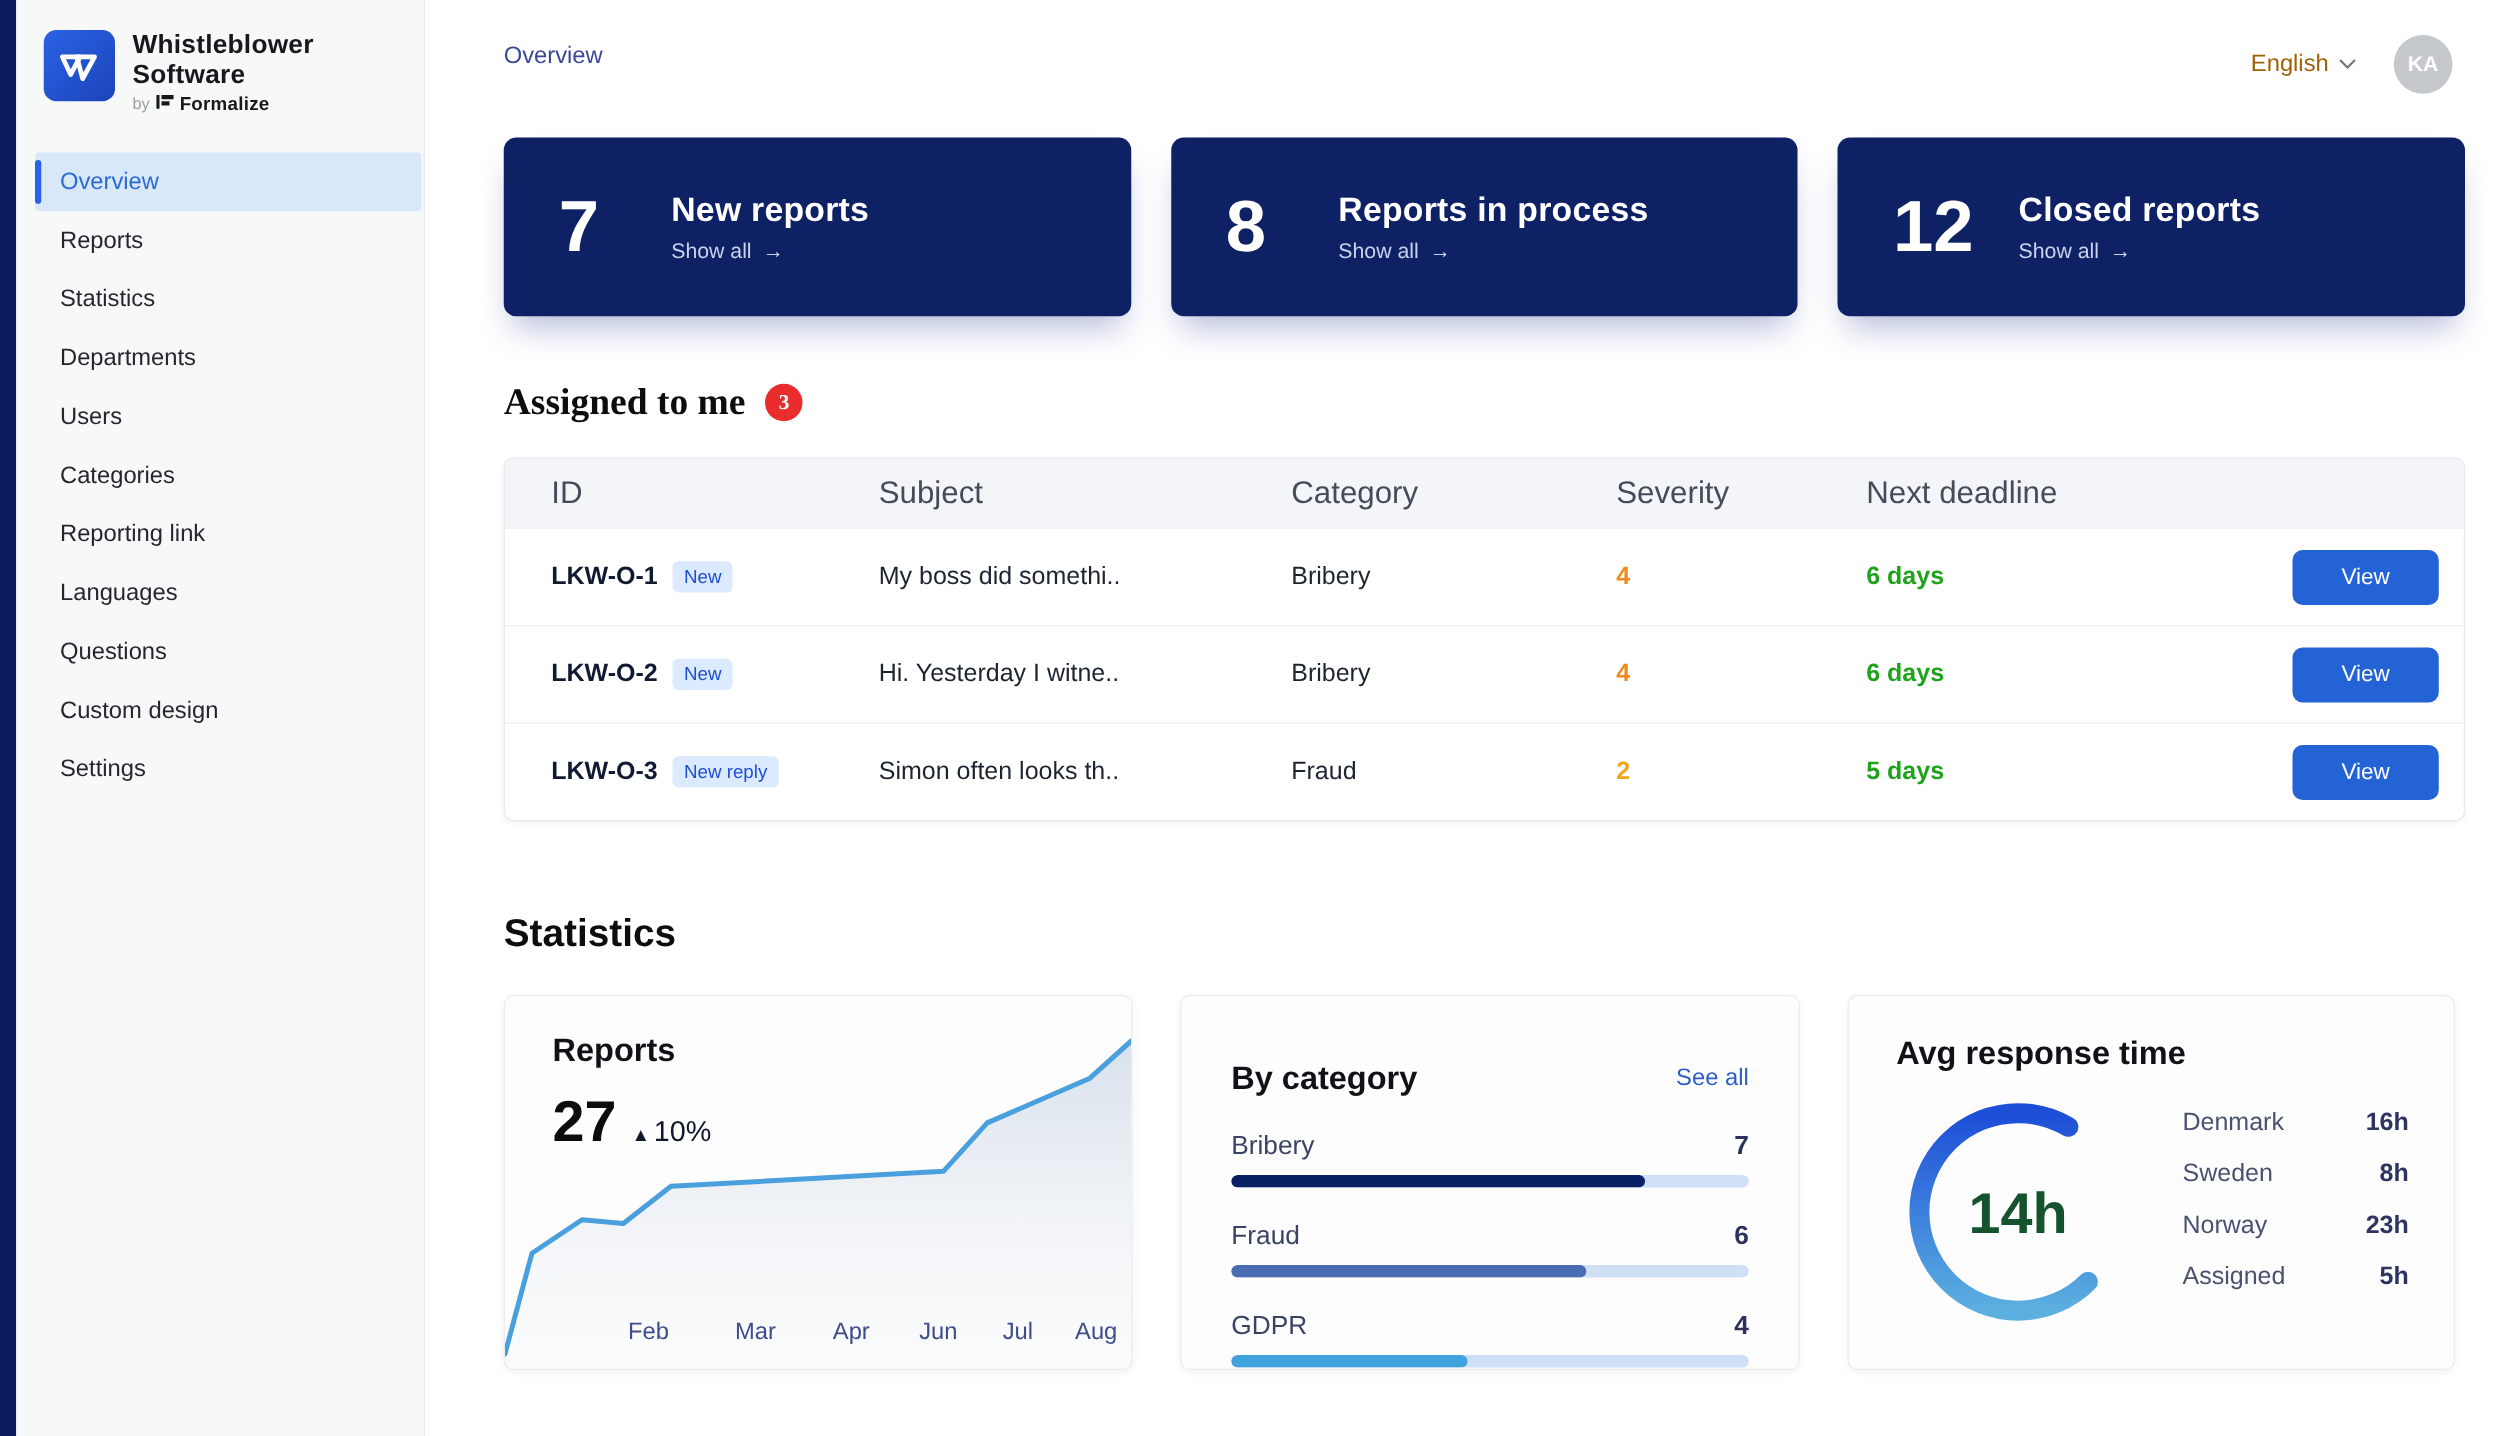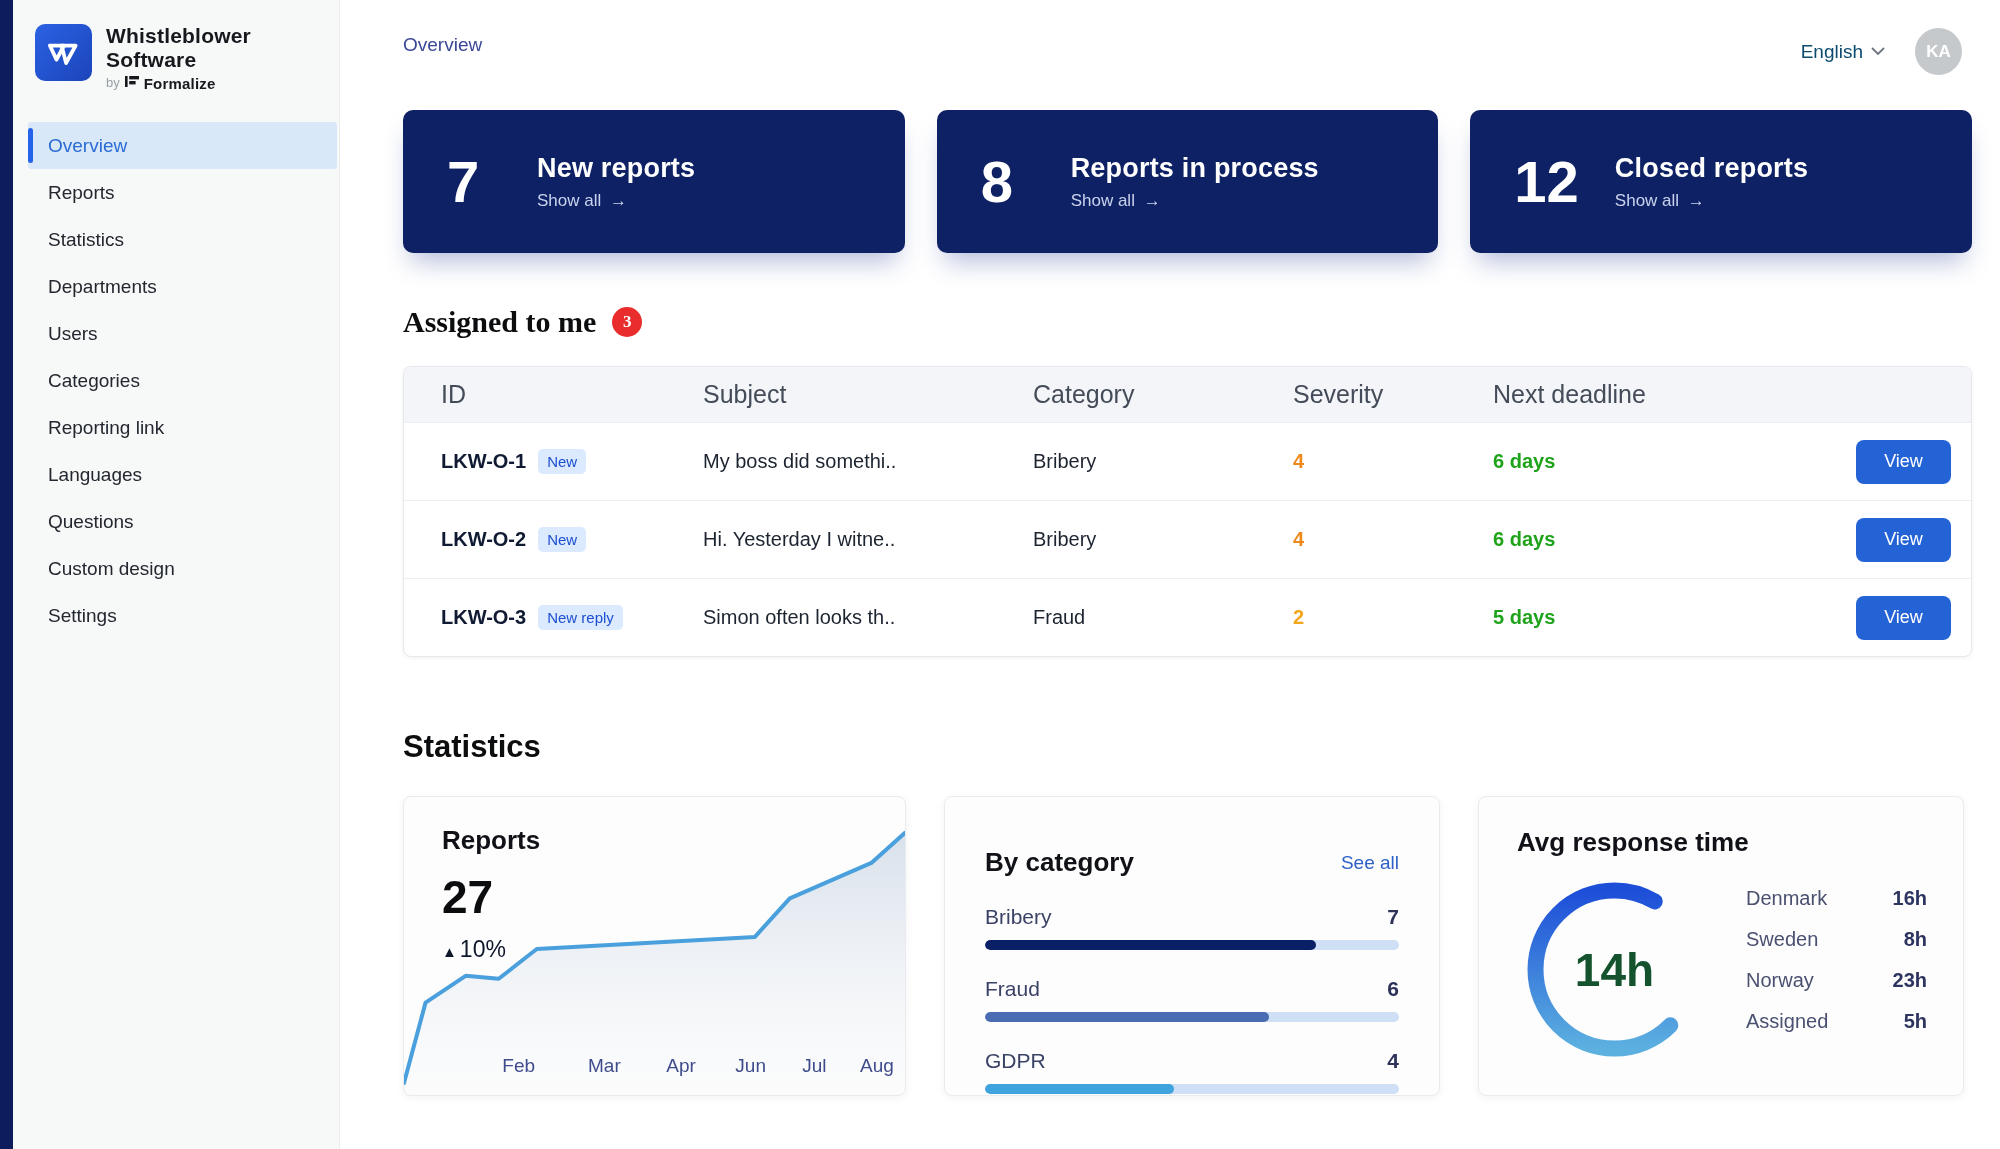--- a/index.html
+++ b/index.html
@@ -20,21 +20,21 @@
   .side-nav { margin-top:30px; }
   .nav-item { position:relative; height:47px; line-height:47px; margin:0 2px 0 15px; padding-left:20px; font-size:19px; color:#23272f; cursor:pointer; border-radius:3px; }
   .nav-item.active { background:#d9e8f9; color:#2a6bd4; }
   .nav-item.active::before { content:""; position:absolute; left:0; top:6px; bottom:6px; width:5px; border-radius:3px; background:#2563eb; }
 
   
   main { flex:1; padding:34px 28px 0 63px; position:relative; }
   .topbar { display:flex; justify-content:space-between; align-items:flex-start; height:76px; }
   .breadcrumb { font-size:19px; color:#3b4898; text-decoration:none; cursor:pointer; }
   .top-right { display:flex; align-items:center; gap:30px; margin-right:10px; margin-top:-6px; }
-  .lang { display:flex; align-items:center; gap:8px; font-size:19px; color:#0c4a6e; cursor:pointer; }
+  .lang { display:flex; align-items:center; gap:8px; font-size:19px; color:#a16207; cursor:pointer; }
   .avatar { width:47px; height:47px; border-radius:50%; background:#c6c9cc; color:#ffffff; font-size:17px; font-weight:bold; display:flex; align-items:center; justify-content:center; cursor:pointer; }
 
   
   .summary-row { display:flex; gap:32px; }
   .sum-card { flex:1; height:143px; background:#0e2164; border-radius:10px; display:flex; align-items:center; padding-left:44px; gap:36px; cursor:pointer; box-shadow:0 16px 26px -8px rgba(40,60,150,.35); }
   .sum-value { color:#ffffff; font-size:58px; font-weight:bold; min-width:54px; }
   .sum-title { color:#ffffff; font-size:27px; font-weight:bold; letter-spacing:.2px; }
   .sum-cta { margin-top:7px; color:#c9d3ee; font-size:17px; cursor:pointer; }
   .sum-cta .arrow-icon { margin-left:4px; }
 
@@ -46,30 +46,30 @@
   .table { margin-top:27px; border:1px solid #e7e9ee; border-radius:8px; background:#fff; box-shadow:0 1px 4px rgba(16,24,40,.06); overflow:hidden; }
   .t-head, .trow { display:grid; grid-template-columns:262px 330px 260px 200px 306px 1fr; align-items:center; padding-left:37px; padding-right:20px; }
   .t-head { height:55px; background:#f4f5f8; }
   .t-head .th { font-size:25px; color:#454c59; }
   .trow { height:78px; border-top:1px solid #edeff2; }
   .cell-id { font-size:20px; font-weight:bold; color:#101a33; display:flex; align-items:center; gap:12px; }
   .tag { font-size:15px; font-weight:normal; color:#1d4fd0; background:#dbeafe; padding:4px 9px; border-radius:5px; white-space:nowrap; }
   .cell-subject, .cell-category { font-size:20px; color:#1c2430; }
   .cell-severity { font-size:20px; font-weight:bold; }
   .cell-deadline { font-size:20px; font-weight:bold; color:#1fa31b; }
-  .view-btn { justify-self:end; width:95px; height:44px; background:#2463d6; border:none; border-radius:8px; color:#fff; font-size:18px; font-family:inherit; cursor:pointer; }
+  .view-btn { justify-self:end; width:117px; height:44px; background:#2463d6; border:none; border-radius:8px; color:#fff; font-size:18px; font-family:inherit; cursor:pointer; }
 
   
   .stats-title { margin-top:72px; font-size:31px; font-weight:bold; color:#0c0d0f; }
   .stats-row { display:flex; gap:38px; margin-top:31px; }
   .card { background:#fdfdfd; border:1px solid #e9ebef; border-radius:8px; box-shadow:0 2px 8px rgba(16,24,40,.05); height:300px; }
   .reports-card { flex:0 0 503px; position:relative; overflow:hidden; }
   .reports-card .overlay { position:absolute; left:38px; top:28px; z-index:2; }
   .rep-title { font-size:26px; font-weight:bold; color:#101217; }
-  .rep-line { display:flex; align-items:baseline; gap:12px; margin-top:14px;flex-direction:column; }
+  .rep-line { display:flex; align-items:baseline; gap:12px; margin-top:14px; }
   .rep-total { font-size:46px; font-weight:bold; color:#0b0c0e; }
   .rep-delta { font-size:23px; font-weight:normal; color:#0f172a; }
   .rep-delta .tri { font-size:15px; margin-right:3px; }
   .trend-svg { position:absolute; inset:0; width:100%; height:100%; }
   .trend-months { position:absolute; left:0; right:0; bottom:16px; height:24px; z-index:2; }
   .trend-months span { position:absolute; transform:translateX(-50%); font-size:19px; color:#3f4c8c; }
 
   .category-card { flex:0 0 496px; padding:50px 40px; }
   .cat-head { display:flex; justify-content:space-between; align-items:center; }
   .cat-title { font-size:26px; font-weight:bold; color:#101217; }

